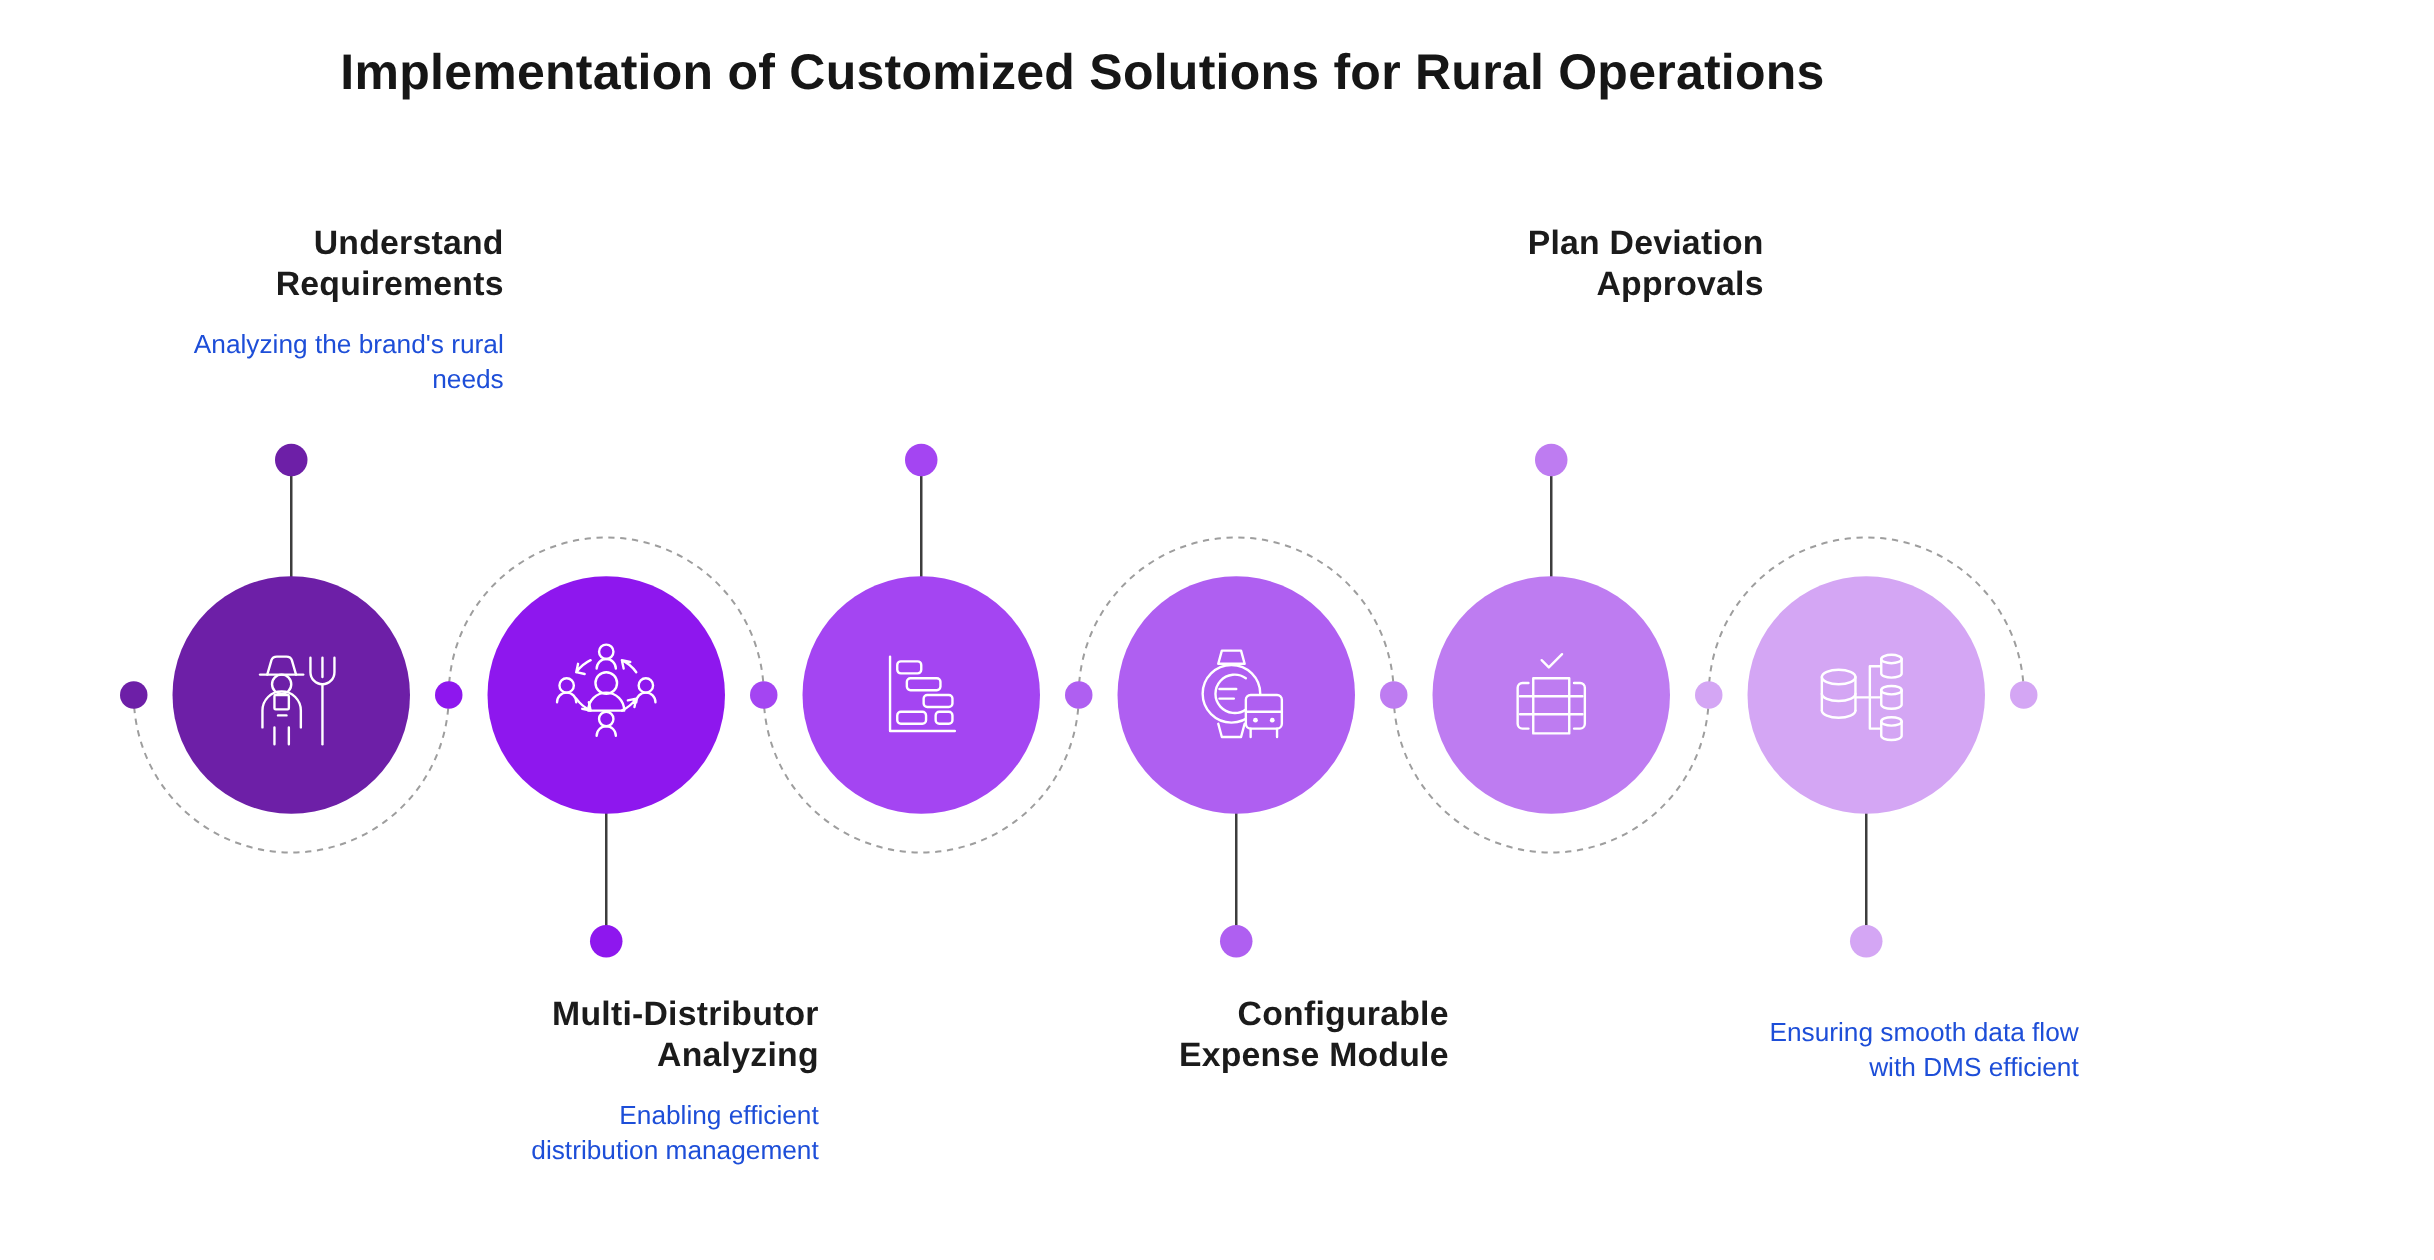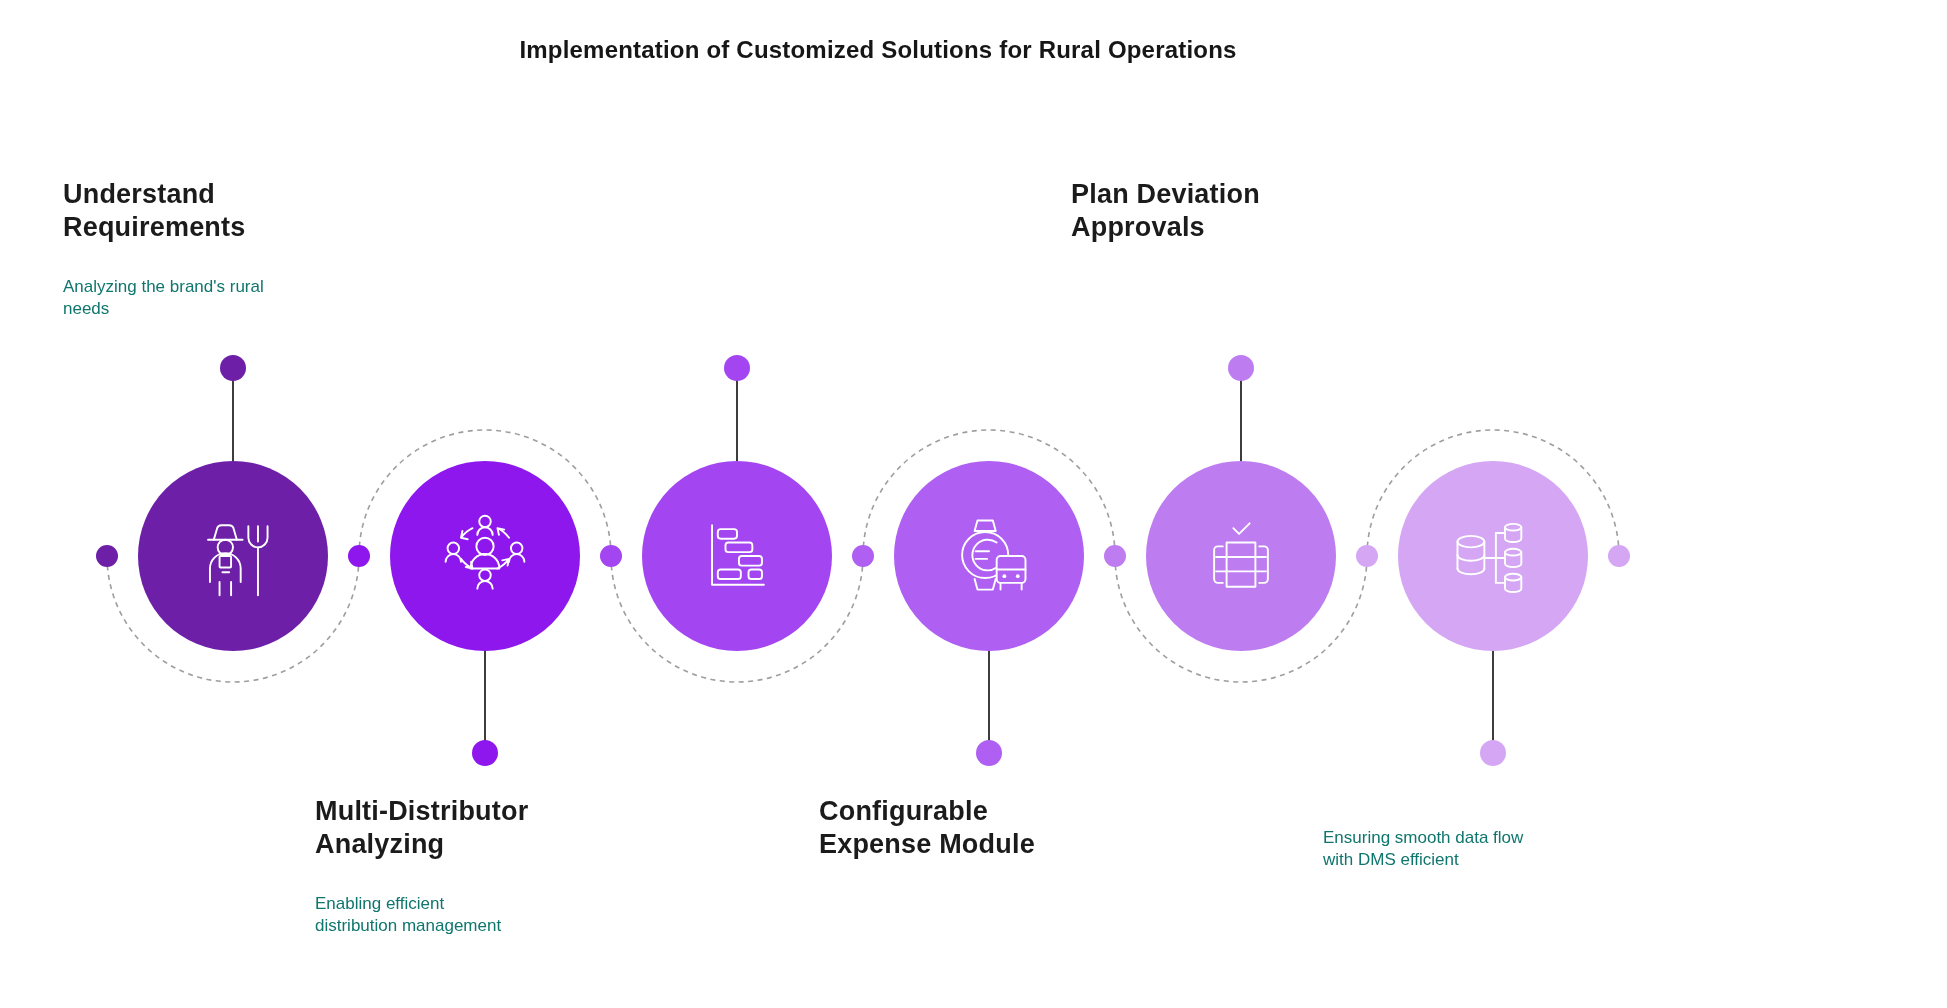--- a/index.html
+++ b/index.html
@@ -3,50 +3,50 @@
 <meta charset="utf-8">
 <style>
   html,body{margin:0;padding:0;}
   body{
     width:1947px;height:1008px;position:relative;overflow:hidden;
     background:#ffffff;
     font-family:"Liberation Sans","DejaVu Sans",sans-serif;
   }
   .canvas{position:absolute;inset:0;}
   .title{
-    position:absolute;left:12px;top:36px;width:1732px;
-    text-align:center;font-size:24px;font-weight:700;color:#161616;
+    position:absolute;left:0;top:36px;width:1732px;
+    text-align:center;font-size:40px;font-weight:700;color:#161616;
     letter-spacing:0.2px;
   }
   .step{position:absolute;left:0;top:0;}
   .arc{position:absolute;left:calc(var(--cx) - 132px);top:424px;width:264px;height:264px;}
   .arc path{fill:none;stroke:#9e9e9e;stroke-width:1.6;stroke-dasharray:5 4.5;}
   .stem{position:absolute;left:calc(var(--cx) - 1px);width:2px;background:#3d3d3d;}
   .pos-top .stem{top:372px;height:91px;}
   .pos-bottom .stem{top:649px;height:93px;}
   .stem-dot{position:absolute;width:26px;height:26px;border-radius:50%;
     background:var(--circle-color);left:calc(var(--cx) - 13px);}
   .pos-top .stem-dot{top:355px;}
   .pos-bottom .stem-dot{top:740px;}
   .circle{
     position:absolute;left:calc(var(--cx) - 95px);top:461px;width:190px;height:190px;
     border-radius:50%;background:var(--circle-color);
     display:flex;align-items:center;justify-content:center;
   }
   .icon{display:flex;align-items:center;justify-content:center;}
   .icon svg{width:96px;height:96px;display:block;}
-  .label{position:absolute;left:calc(var(--cx) - 170px);width:340px;text-align:left;}
+  .label{position:absolute;left:calc(var(--cx) - 170px);width:340px;text-align:right;}
   .pos-top .label{top:178px;}
   .pos-bottom .label{top:795px;}
   .heading{
     font-size:27px;font-weight:700;color:#1b1b1b;line-height:1.22;
     white-space:pre-line;letter-spacing:0.2px;
   }
   .desc{
-    margin-top:32px;font-size:17px;font-weight:400;color:#0f766e;line-height:1.32;
+    margin-top:18px;font-size:21px;font-weight:400;color:#1d4ed8;line-height:1.32;
     white-space:pre-line;
   }
   .connector-dot{position:absolute;top:545px;width:22px;height:22px;border-radius:50%;}
 </style>
 </head>
 <body style="background: rgb(255, 255, 255);">
 
 <div class="canvas">
   <div class="title">Implementation of Customized Solutions for Rural Operations</div>
   <div id="steps-root">

